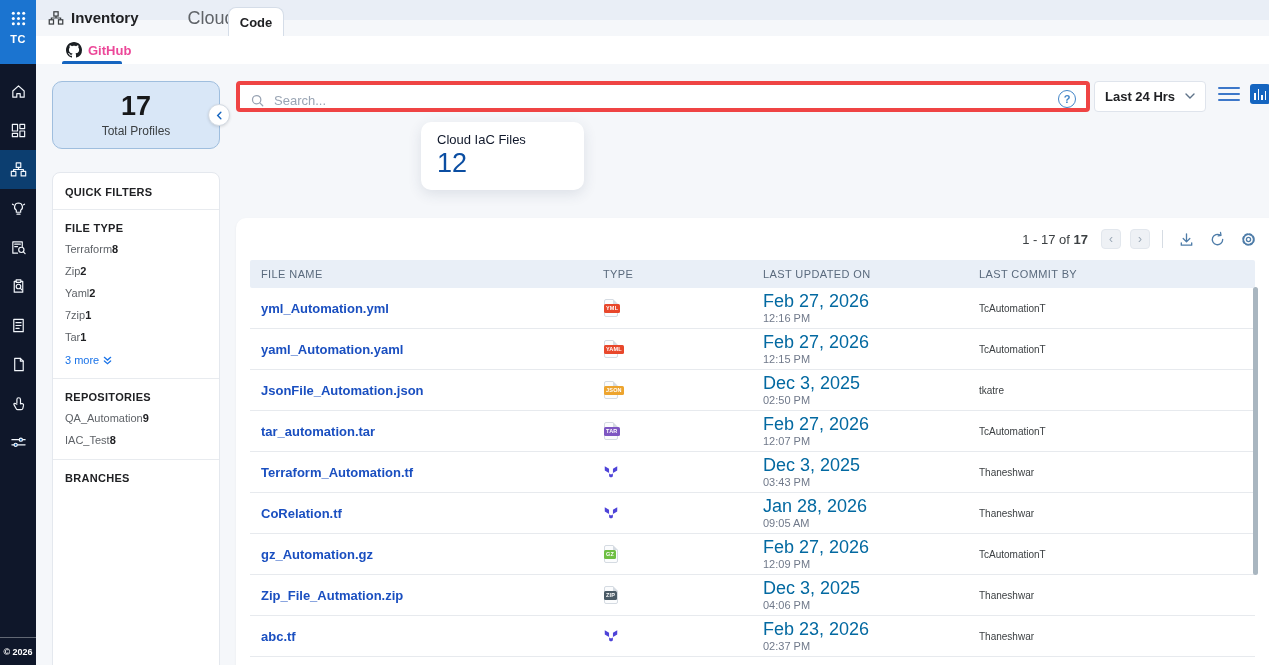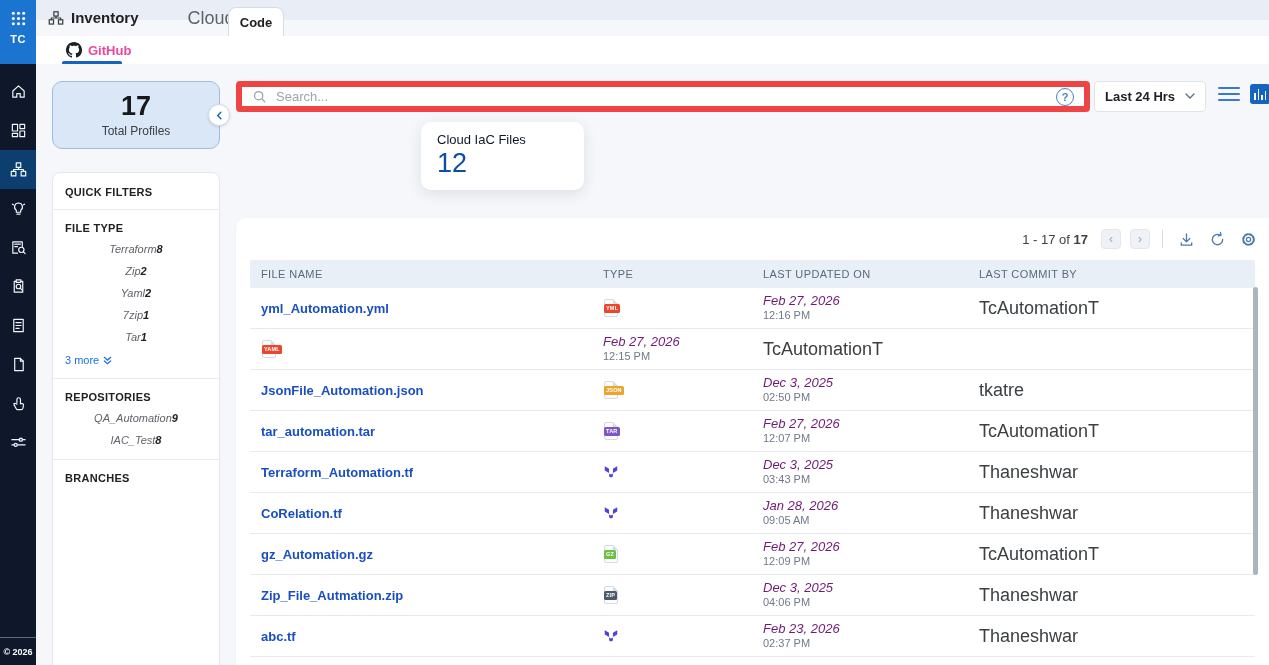--- a/index.html
+++ b/index.html
@@ -36,28 +36,28 @@
   .profiles-card { position:absolute; left:16px; top:17px; width:168px; height:68px; background:#d9e7f7; border:1px solid #9fbede; border-radius:10px; display:flex; flex-direction:column; align-items:center; justify-content:center; cursor:pointer; }
   .profiles-card .v { font-size:27px; font-weight:bold; color:#17181a; line-height:1.1; }
   .profiles-card .l { font-size:12px; color:#3c4043; margin-top:2px; }
   .collapse-btn { position:absolute; left:172px; top:40px; width:22px; height:22px; border-radius:50%; background:#fff; border:1px solid #d3dae3; box-shadow:0 1px 3px rgba(0,0,0,.12); display:flex; align-items:center; justify-content:center; color:#1565c0; font-size:12px; cursor:pointer; z-index:5; }
 
   
   .filters { position:absolute; left:16px; top:108px; width:168px; height:560px; background:#fff; border:1px solid #e4e8ee; border-radius:8px; padding:0 12px; }
   .filters .hd { font-size:11px; font-weight:bold; color:#202124; letter-spacing:.3px; padding:13px 0 11px; }
   .filters .sec-hd { font-size:11px; font-weight:bold; color:#202124; letter-spacing:.3px; padding:12px 0 4px; }
   .filters .div { margin:0 -12px; border-top:1px solid #e8ebef; }
-  .f-item { display:flex; justify-content:center; align-items:center; padding:5px 0; cursor:pointer;font-style:italic; }
+  .f-item { display:flex; justify-content:flex-start; align-items:center; padding:5px 0; cursor:pointer; }
   .f-item .fl { font-size:11px; color:#5f6368; }
   .f-item .fc { font-size:11px; color:#202124; font-weight:bold; }
   .more-link { display:flex; align-items:center; gap:4px; color:#1a73e8; font-size:11px; padding:6px 0 12px; cursor:pointer; }
   .filters .spacer { height:8px; }
 
   
-  .searchbox { position:absolute; left:200px; top:17px; width:854px; height:31px; background:#fff; border:6px solid #ef4444; border-radius:4px; display:flex; align-items:center; padding:0 10px; gap:9px; }
+  .searchbox { position:absolute; left:200px; top:17px; width:854px; height:31px; background:#fff; border:4px solid #ef4444; border-radius:4px; display:flex; align-items:flex-end; padding:0 10px; gap:9px; }
   .searchbox input { flex:1; border:none; outline:none; font-size:13px; color:#3c4043; font-family:"Liberation Sans",sans-serif; background:transparent; }
   .searchbox input::placeholder { color:#9aa5b4; }
   .help-btn { width:18px; height:18px; border-radius:50%; border:1.4px solid #4285c8; color:#4285c8; font-size:11px; font-weight:bold; display:flex; align-items:center; justify-content:center; cursor:pointer; }
   .range-select { position:absolute; left:1058px; top:17px; width:112px; height:31px; background:#fff; border:1px solid #dfe4ec; border-radius:4px; display:flex; align-items:center; justify-content:space-between; padding:0 10px; cursor:pointer; }
   .range-select .rv { font-size:13px; font-weight:bold; color:#202124; }
   .hamburger { position:absolute; left:1182px; top:23px; width:22px; cursor:pointer; }
   .hamburger div { height:2px; background:#3c77c9; border-radius:1px; margin-bottom:4px; }
   .chart-toggle { position:absolute; left:1214px; top:20px; width:20px; height:20px; background:#1565c0; border-radius:3px; display:flex; align-items:flex-end; justify-content:center; gap:2px; padding:4px 4px 4px; cursor:pointer; }
   .chart-toggle i { display:block; width:2.5px; background:#fff; }
 
@@ -77,23 +77,23 @@
   .pg-btn { width:20px; height:20px; background:#eef1f5; border:1px solid #e2e7ed; border-radius:4px; color:#9aa7b5; font-size:12px; display:flex; align-items:center; justify-content:center; cursor:pointer; line-height:1; }
   .t-sep { width:1px; height:18px; background:#d6dce3; margin:0 3px; }
   .icon-btn { width:22px; height:22px; display:flex; align-items:center; justify-content:center; cursor:pointer; }
   .icon-btn svg { stroke:#4e7ca8; fill:none; stroke-width:1.4; stroke-linecap:round; stroke-linejoin:round; }
 
   .t-inner { margin:0 14px; }
   .t-head { display:grid; grid-template-columns:342px 160px 216px 1fr; align-items:center; height:28px; background:#e9eff7; border-radius:2px; padding-left:11px; }
   .t-head .th { font-size:11px; color:#5a6a7d; letter-spacing:.4px; }
   .trow { display:grid; grid-template-columns:342px 160px 216px 1fr; align-items:center; height:41px; border-bottom:1px solid #e7eaee; padding-left:11px; }
   .file-link { font-size:13px; font-weight:bold; color:#1a4fc0; cursor:pointer; }
-  .dt1 { font-size:13px; color:#701a75; line-height:1.25;font-style:italic; }
+  .dt1 { font-size:18px; color:#0369a1; line-height:1.25; }
   .dt2 { font-size:11px; color:#70798a; line-height:1.25; }
-  .by { font-size:18px; color:#3c4043; }
+  .by { font-size:10px; color:#3c4043; }
 
   
   .ftype { position:relative; width:16px; height:19px; }
   .doc { position:absolute; left:1px; top:0; width:14px; height:18px; background:#fbfcfd; border:1px solid #d5dbe2; border-radius:2px; }
   .doc:after { content:""; position:absolute; right:-1px; top:-1px; width:0; height:0; border-left:5px solid #d5dbe2; border-top:5px solid #fff; }
   .chip { position:absolute; left:-1px; bottom:3px; font-size:5.5px; font-weight:bold; color:#fff; padding:1.5px 2px; border-radius:1.5px; letter-spacing:.2px; line-height:1; }
   .tf-logo { position:absolute; left:0; top:1px; }
 
   
   .vscroll { position:absolute; right:11px; top:69px; width:5px; height:288px; background:#a9b6c0; border-radius:3px; cursor:pointer; }
@@ -343,20 +343,21 @@
               <span class="chip" style="background: rgb(232, 71, 43);">YML</span>
             </span>
           </span>
         <span>
             <div class="dt1">Feb 27, 2026</div>
             <div class="dt2">12:16 PM</div>
           </span>
         <span class="by">TcAutomationT</span>
       </div>
       <div class="trow">
+        <span class="file-link">yaml_Automation.yaml</span>
         <span class="ftype">
             <span class="doc file-chip-icon">
               <span class="chip" style="background: rgb(232, 71, 43);">YAML</span>
             </span>
           </span>
         <span>
             <div class="dt1">Feb 27, 2026</div>
             <div class="dt2">12:15 PM</div>
           </span>
         <span class="by">TcAutomationT</span>

